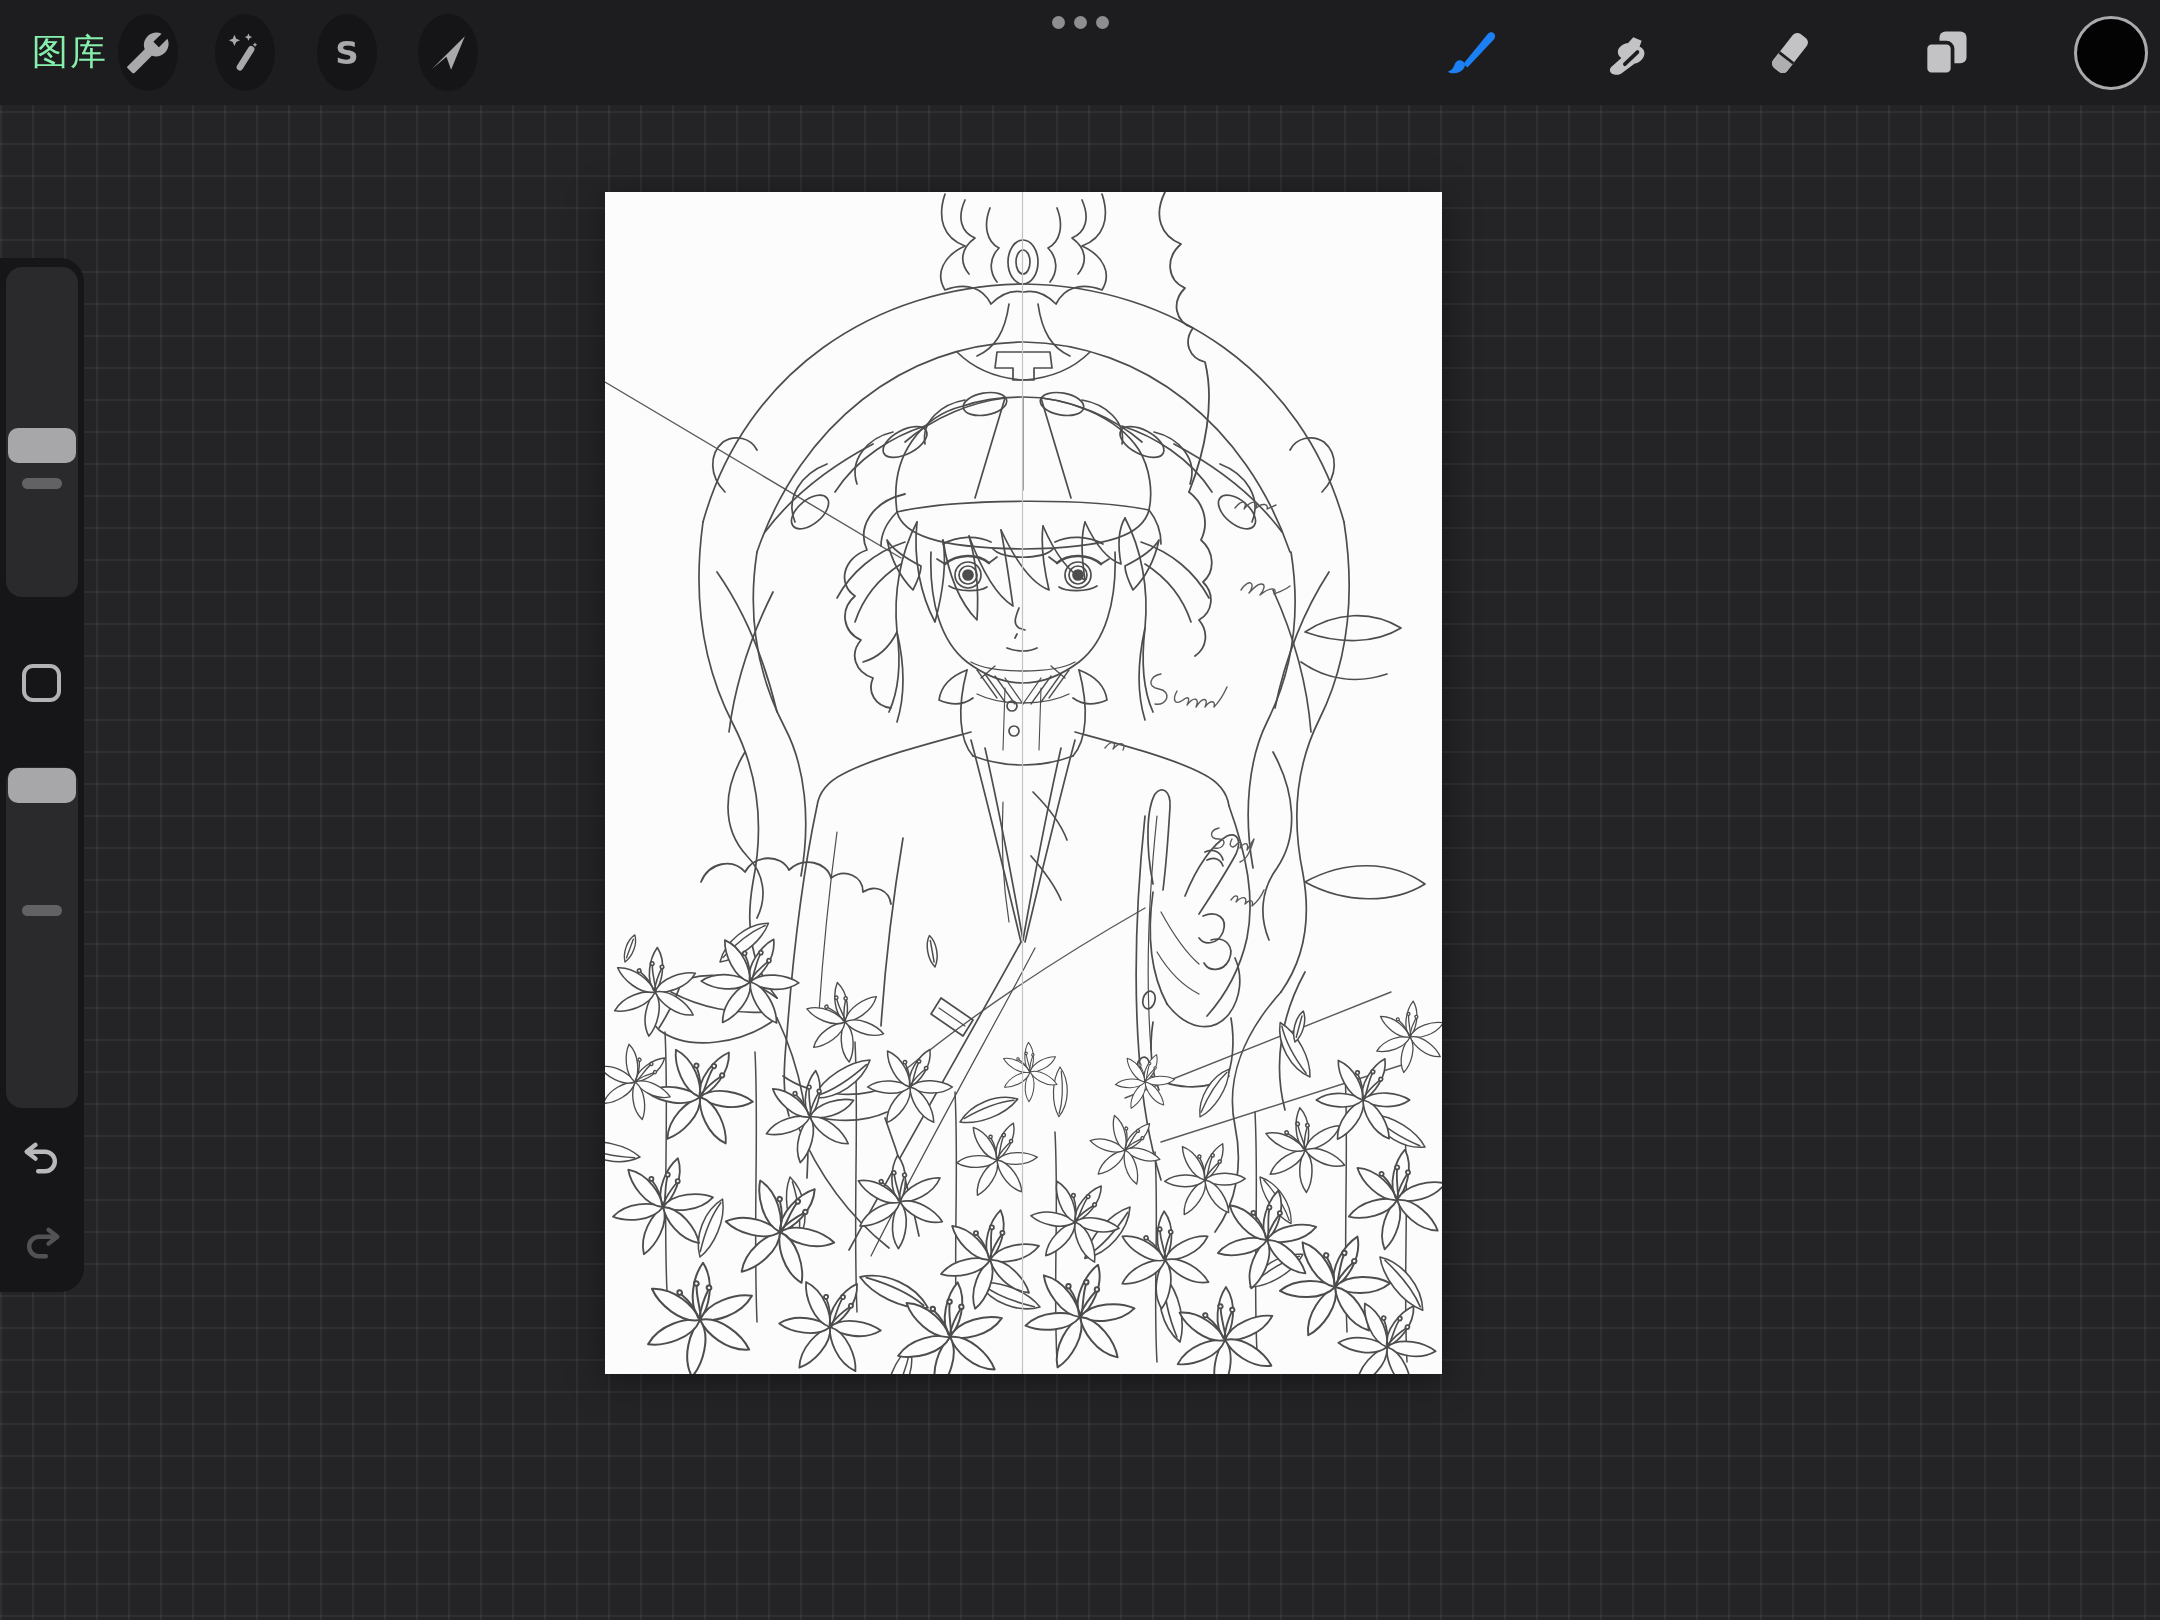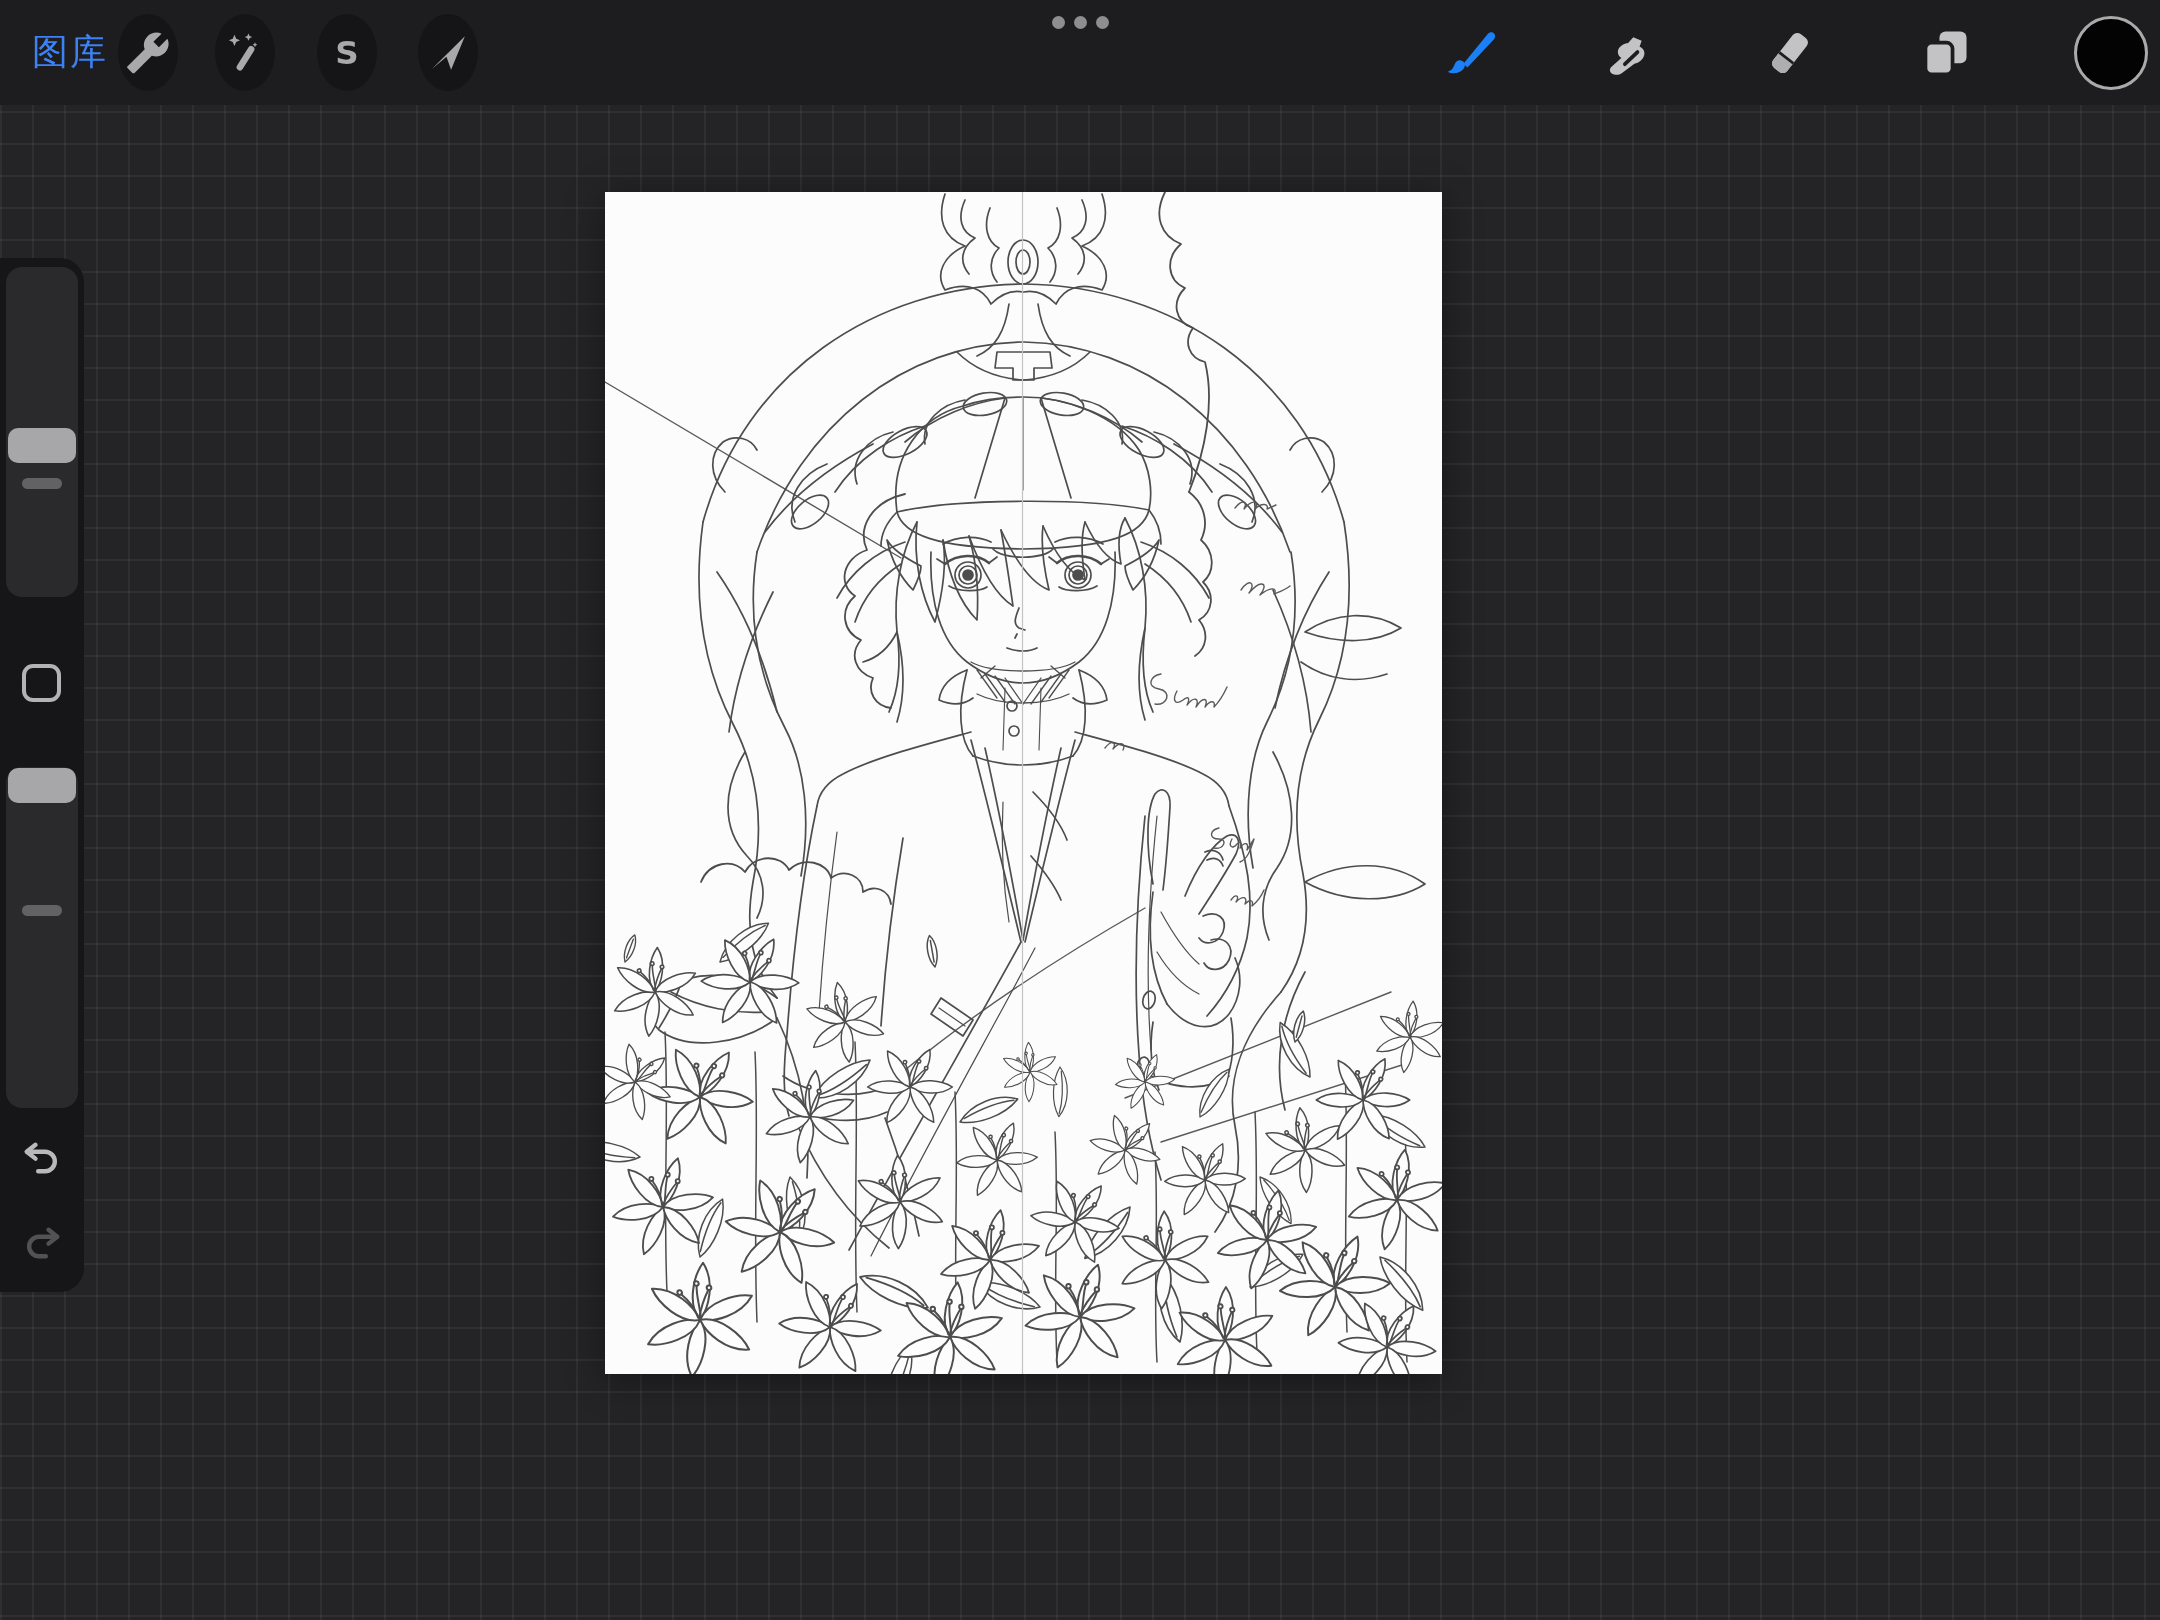--- a/index.html
+++ b/index.html
@@ -6,21 +6,21 @@
   body{width:2160px;height:1620px;position:relative;overflow:hidden;
        background:#242427;font-family:"Liberation Sans","DejaVu Sans",sans-serif;}
   
   .grid{position:absolute;left:0;top:0;width:2160px;height:1620px;
     background-image:linear-gradient(rgba(255,255,255,.05) 2px,transparent 2px),
                      linear-gradient(90deg,rgba(255,255,255,.05) 2px,transparent 2px);
     background-size:32px 32px;background-position:0 15px;}
   
   .topbar{position:absolute;left:0;top:0;width:2160px;height:105px;background:#1d1d1f;z-index:20;}
   .gallery{position:absolute;left:26px;top:0;height:105px;display:flex;align-items:center;
-    font-size:36px;color:#3b82f6;letter-spacing:2px;cursor:default;}
+    font-size:36px;color:#86efac;letter-spacing:2px;cursor:default;}
   .tbtn{position:absolute;top:14px;width:60px;height:77px;border-radius:50%;background:#151517;
     display:flex;align-items:center;justify-content:center;border:none;padding:0;}
   .rbtn{position:absolute;top:0;width:90px;height:105px;background:none;border:none;padding:0;
     display:flex;align-items:center;justify-content:center;}
   .dots{position:absolute;left:1044px;top:0;width:72px;height:44px;border:none;background:none;
     display:flex;align-items:center;justify-content:center;gap:9px;}
   .dots i{width:13px;height:13px;border-radius:50%;background:#8e8e90;display:block;}
   .colorwell{width:74px;height:74px;border-radius:50%;background:#030304;border:3px solid #aaaaac;box-sizing:border-box;}
   
   .sidebar{position:absolute;left:0;top:258px;width:84px;height:1034px;background:#161618;

